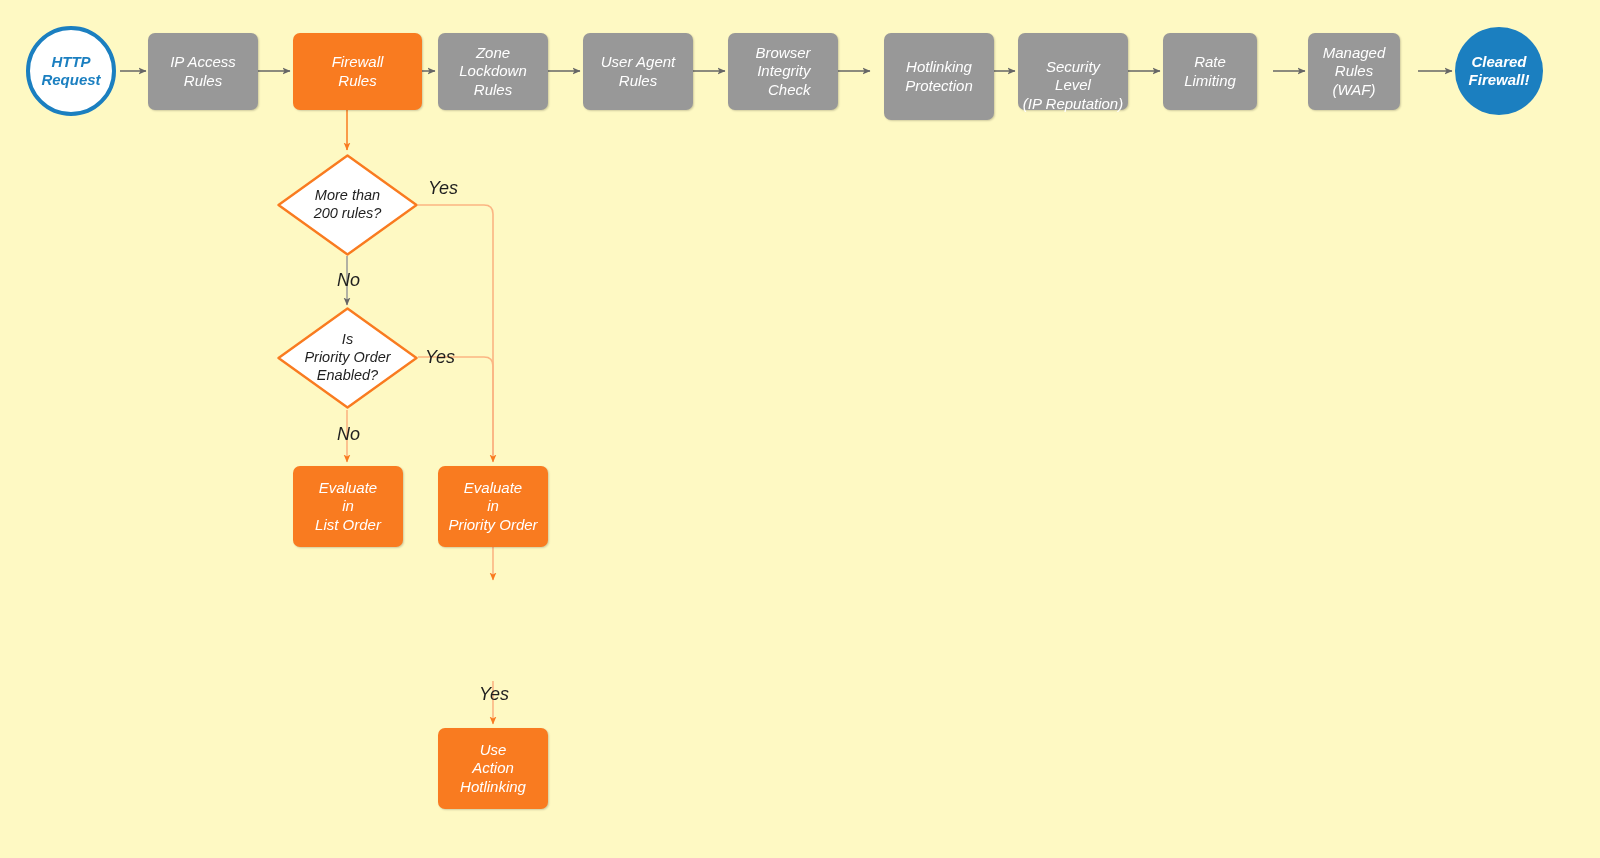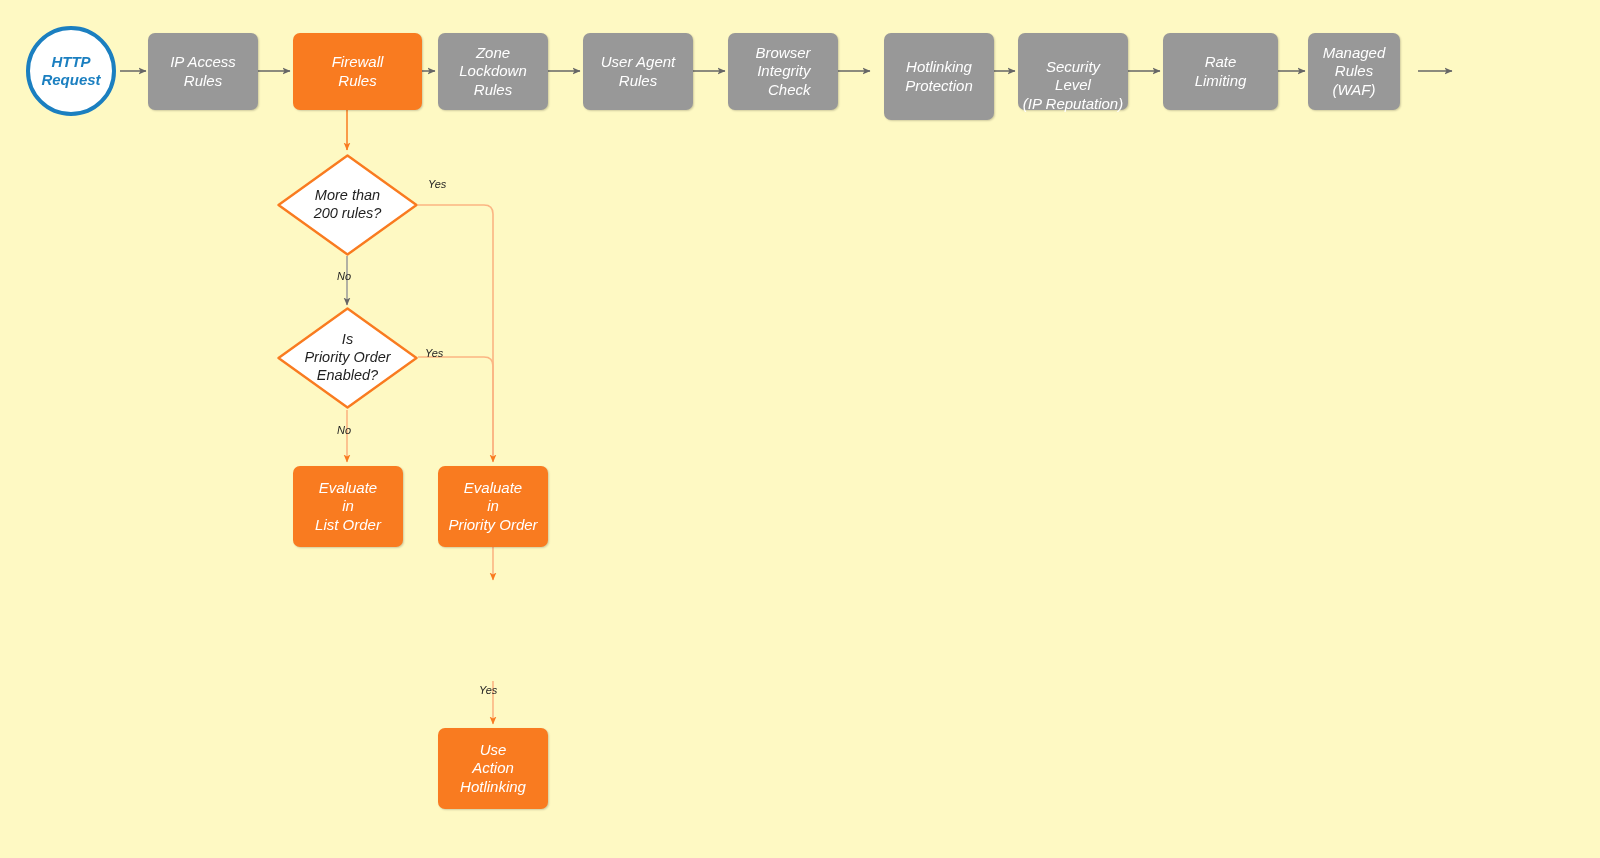--- a/index.html
+++ b/index.html
@@ -74,21 +74,21 @@
   .decision .dshape {
     position: absolute;
     left: 0; top: 0;
     width: 100%;
     height: 100%;
     z-index: 1;
   }
 
   .edge-label {
     position: absolute;
-    font-size: 11px;
+    font-size: 18px;
     font-style: italic;
     color: #1f1f1f;
     white-space: nowrap;
   }
 </style>
 </head>
 <body>
 
 <div id="canvas">
 
@@ -173,31 +173,35 @@
     <span style="white-space:pre-line;">Hotlinking
 Protection</span>
   </div>
 
   <div class="node proc gray" style="left:1018px; top:33px; width:110px; height:77px;">
     <span style="white-space:pre-line;margin-top:28px;">Security
 Level
 (IP Reputation)</span>
   </div>
 
-  <div class="node proc gray" style="left:1163px; top:33px; width:115px; height:77px;font-style:italic;">
+  <div class="node proc gray" style="left:1163px; top:33px; width:94px; height:77px;font-style:italic;">
     <span style="white-space:pre-line;">Rate
 Limiting</span>
   </div>
 
   <div class="node proc gray" style="left:1308px; top:33px; width:92px; height:77px;">
     <span style="white-space:pre-line;">Managed
 Rules
 (WAF)</span>
   </div>
 
+  <div class="node terminal end" style="left:1455px; top:27px; width:88px; height:88px;">
+    <span style="white-space:pre-line;">Cleared
+Firewall!</span>
+  </div>
 
   <div class="node decision" style="left:277px; top:154px; width:141px; height:102px;">
     <svg class="dshape" viewBox="0 0 141 102" preserveAspectRatio="none">
       <polygon points="70.5,1.5 139.5,51 70.5,100.5 1.5,51" fill="#ffffff" stroke="#f97b20" stroke-width="2.4" stroke-linejoin="round"></polygon>
     </svg>
     <span class="dlabel" style="white-space:pre-line;">More than
 200 rules?</span>
   </div>
 
   <div class="node decision" style="left:277px; top:307px; width:141px; height:102px;">

